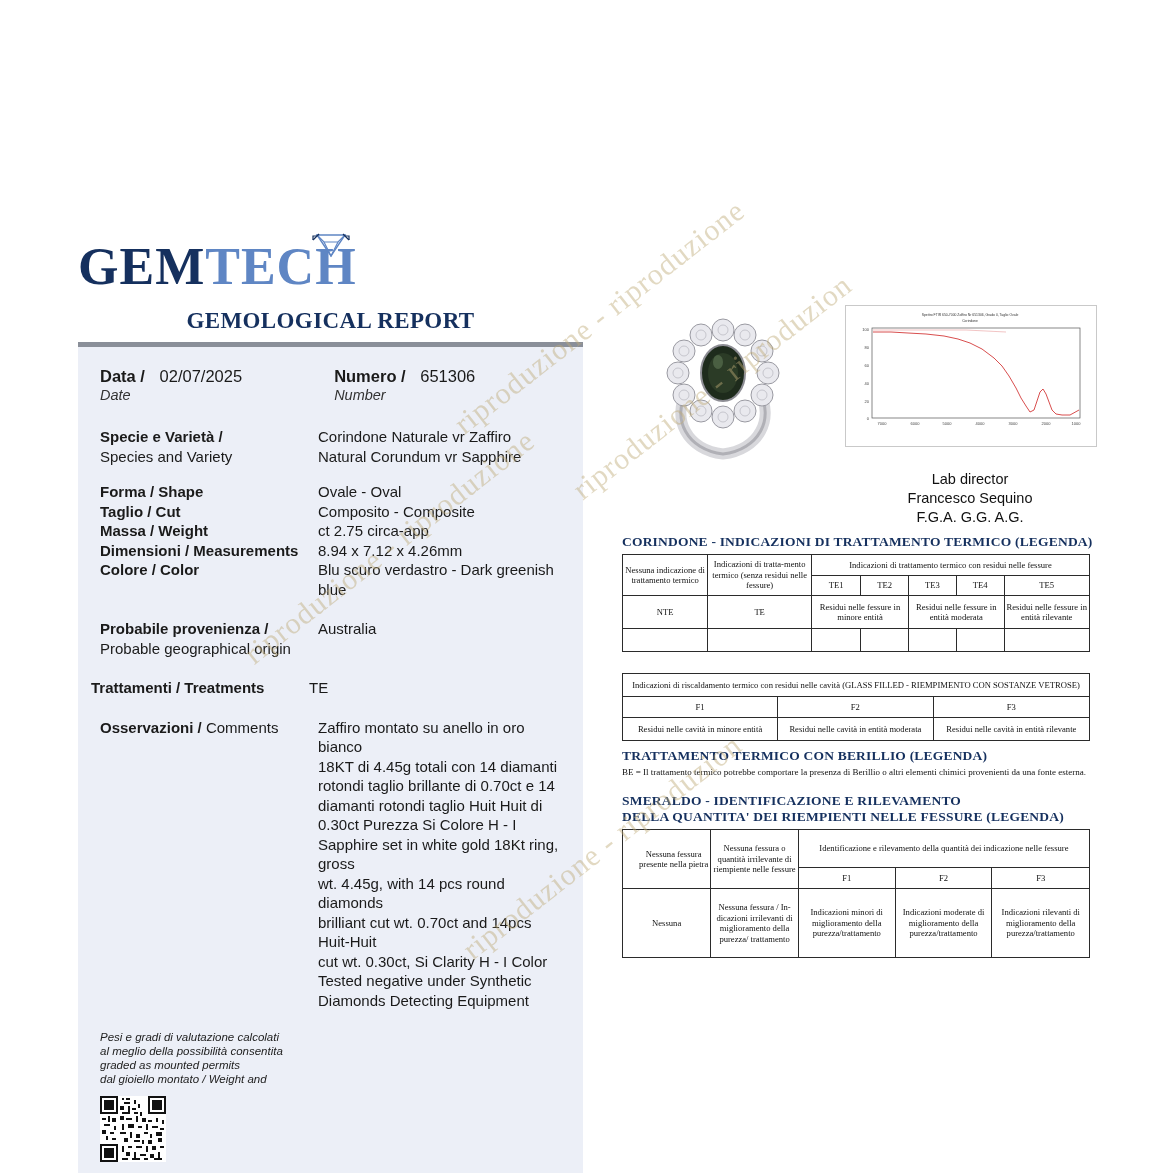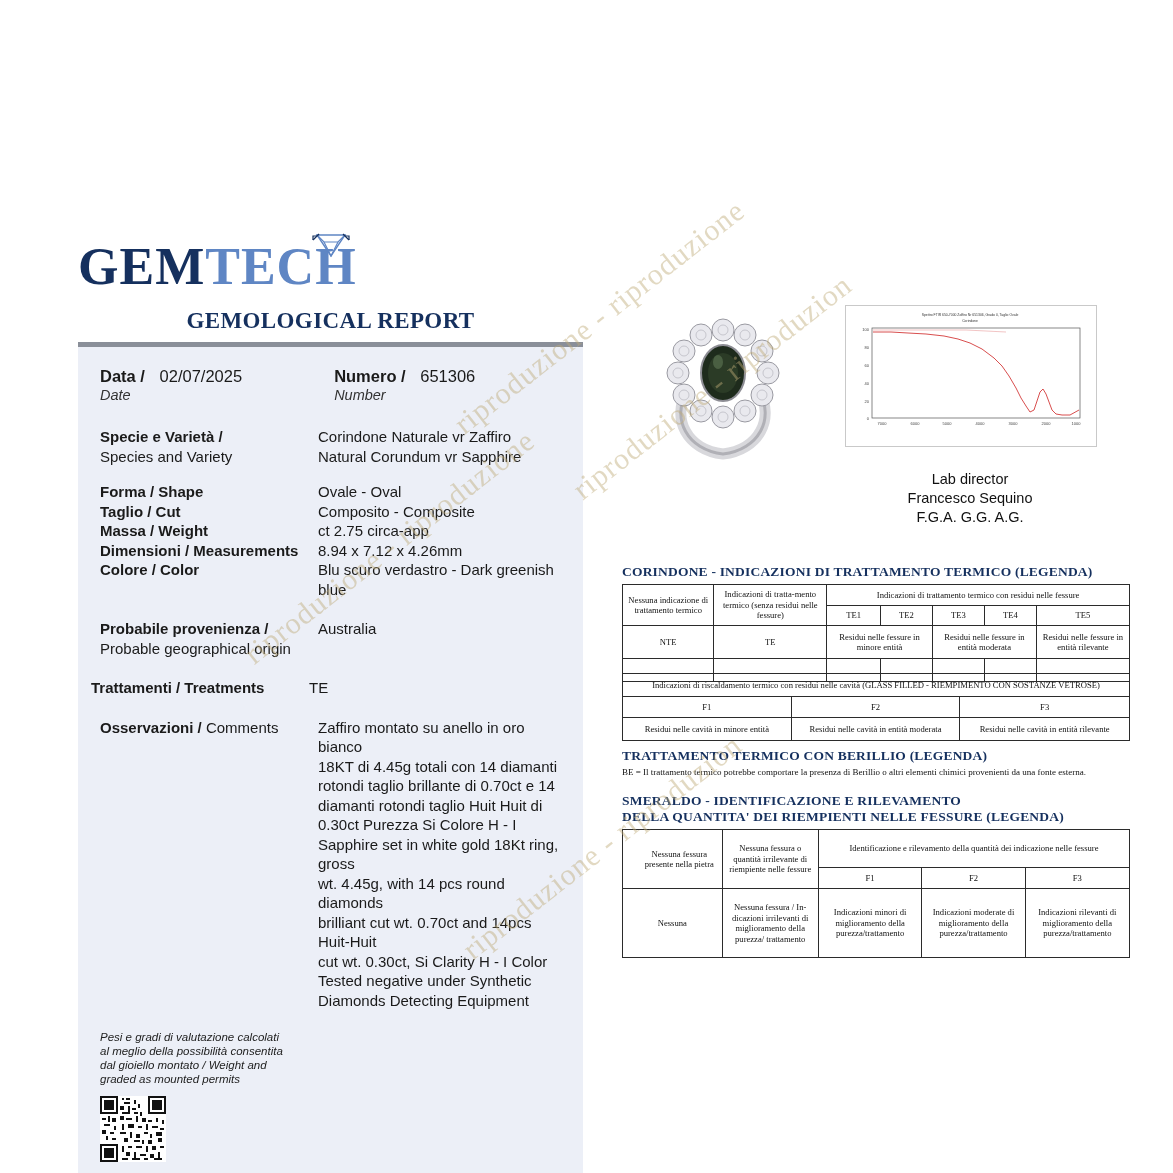--- a/index.html
+++ b/index.html
@@ -84,21 +84,21 @@
     position:absolute;left:845px;top:470px;width:250px;text-align:center;
     font-size:14.5px;line-height:19px;color:#111;
   }
 
   .rs{position:absolute;left:622px;width:484px;}
   .rs-title{
     font-family:"Liberation Serif", serif;
     font-weight:bold;font-size:13.5px;color:#15305e;letter-spacing:0.2px;
   }
   table.g{
-    border-collapse:collapse;width:508px;margin-top:4px;
+    border-collapse:collapse;width:468px;margin-top:4px;
     font-family:"Liberation Serif", serif;
     font-size:8.6px;color:#111;
   }
   table.g td{
     border:1px solid #2b2b2b;
     text-align:center;vertical-align:middle;
     padding:3px 2px;line-height:10.5px;
   }
   .note-be{
     font-family:"Liberation Serif", serif;font-size:9px;margin-top:3px;color:#111;
@@ -223,22 +223,22 @@
           <div class="ln">brilliant cut wt. 0.70ct and 14pcs Huit-Huit</div>
           <div class="ln">cut wt. 0.30ct,  Si Clarity H - I Color</div>
           <div class="ln">Tested negative under Synthetic</div>
           <div class="ln">Diamonds Detecting Equipment</div>
         </div>
       </div>
 
       <div class="small-note">
         <div>Pesi e gradi di valutazione calcolati</div>
         <div>al meglio della possibilità consentita</div>
+        <div>graded as mounted permits</div>
         <div>dal gioiello montato / Weight and</div>
-        <div>graded as mounted permits</div>
       </div>
 
       <div class="qr-wrap">
         <svg width="66" height="66" viewBox="0 0 33 33" shape-rendering="crispEdges">
           <rect width="33" height="33" fill="#fff"></rect>
           <g fill="#111">
             <rect x="0" y="0" width="9" height="9"></rect>
               <rect x="1" y="1" width="7" height="7" fill="#fff"></rect>
               <rect x="2" y="2" width="5" height="5"></rect>
             <rect x="24" y="0" width="9" height="9"></rect>
@@ -388,21 +388,21 @@
       <path d="M27 24 L120 24 L160 26" fill="none" stroke="#d43a3a" stroke-width="0.5" opacity="0.6"></path>
     </svg>
   </div>
 
   <div class="labdir">
     <div>Lab director</div>
     <div>Francesco Sequino</div>
     <div>F.G.A.   G.G.   A.G.</div>
   </div>
 
-  <div class="rs" style="top:564px;">
+  <div class="rs" style="top:534px;">
     <div class="rs-title">CORINDONE - INDICAZIONI DI TRATTAMENTO TERMICO (LEGENDA)</div>
     <table class="g">
       <tbody>
           <tr>
         <td rowspan="2" style="width:88px;height:34px;">Nessuna indicazione di trattamento termico</td>
         <td rowspan="2" style="width:110px;">Indicazioni di tratta-mento termico (senza residui nelle fessure)</td>
         <td colspan="5">Indicazioni di trattamento termico con residui nelle fessure</td>
       </tr>
       <tr>
         <td style="width:50px;">TE1</td>

